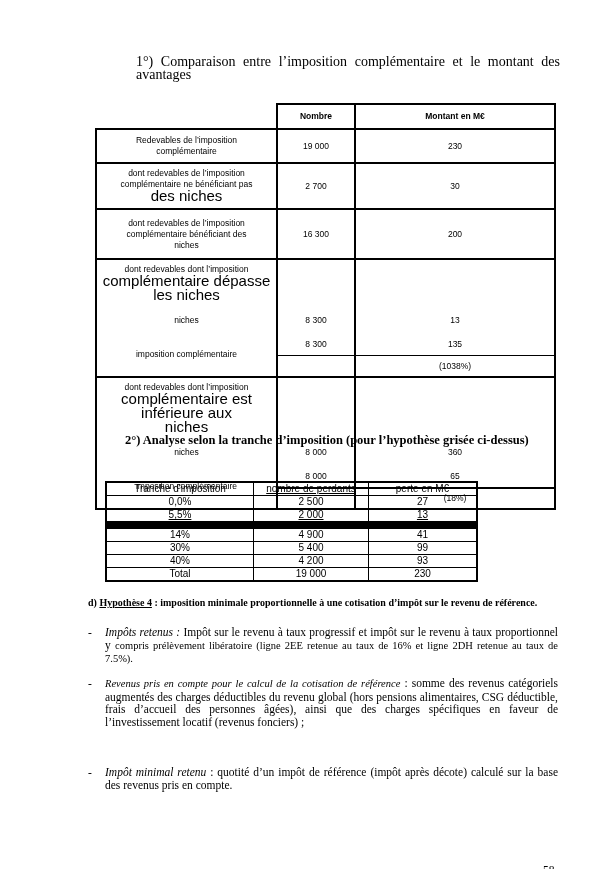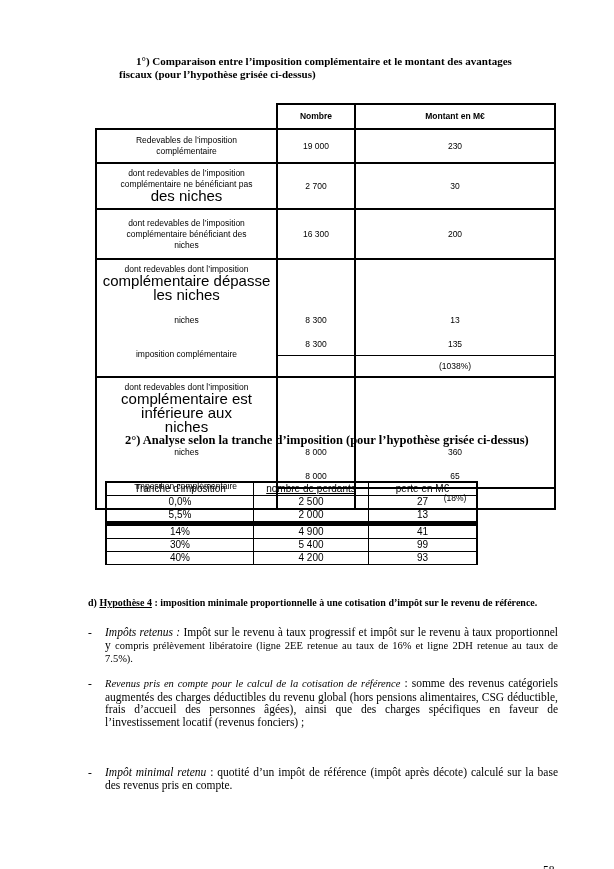--- a/index.html
+++ b/index.html
@@ -1,21 +1,21 @@
 <!DOCTYPE html>
 <html><head>
 <meta charset="utf-8">
 <style>
   html, body { margin:0; padding:0; background:#ffffff; }
   body { width:614px; height:869px; position:relative; overflow:hidden; color:#000; }
   .serif { font-family:"Liberation Serif", "DejaVu Serif", serif; }
   .sans { font-family:"Liberation Sans", "DejaVu Sans", sans-serif; }
   .abs { position:absolute; }
 
-  #h1 { left:136px; top:55px; width:424px; font-size:11px; font-weight:bold; line-height:13px; text-align:justify; }
+  #h1 { left:136px; top:55px; width:424px; font-size:14px; font-weight:normal; line-height:13px; text-align:justify; }
   #h1 .l2 { margin-left:-17px; display:block; }
 
   
   #t1 { left:95px; top:103px; border-collapse:collapse; font-size:8.5px; }
   #t1 td { padding:4px; text-align:center; vertical-align:middle; line-height:11px; }
   #t1 .c1 { width:171px; }
   #t1 .c2 { width:68px; }
   #t1 .c3 { width:190px; }
   #t1 .hdr td { height:15px; font-weight:bold; }
   #t1 .hdr .c1 { border:none; }
@@ -29,21 +29,21 @@
 
   #h2 { left:125px; top:433px; font-size:12.5px; font-weight:bold; }
 
   
   #t2 { left:105px; top:481px; border-collapse:collapse; font-size:10px; }
   #t2 td { padding:0; text-align:center; height:12px; line-height:12px; border-left:1px solid #000; border-right:1px solid #000; border-bottom:1px solid #000;margin-top:36px; }
   #t2 tr:first-child td { border-top:2px solid #000; }
   #t2 .w1 { width:146px; }
   #t2 .w2 { width:114px;text-decoration:underline; }
   #t2 .w3 { width:107px; }
-  #t2 .thick td { border-bottom:5px solid #000000; }
+  #t2 .thick td { border-bottom:8px solid #000000;text-decoration:underline; }
   #t2 .last td { border-bottom:2px solid #000; }
   #t2 td:first-child { border-left:2px solid #000; }
   #t2 td:last-child { border-right:2px solid #000; }
 
   #hyp { left:88px; top:597px; font-size:10px; font-weight:bold; }
   #hyp .u { text-decoration:underline; }
 
   .para { left:88px; width:470px; font-size:11.5px; line-height:12.5px; text-align:justify; }
   .para .dash { position:absolute; left:0; top:0; }
   .para .body { margin-left:17px; display:block; }
@@ -53,21 +53,20 @@
   #p2 { top:677px; }
   #p3 { top:766px; }
 
   #pageno { left:543px; top:864px; font-size:11.5px; }
 </style>
 </head>
 <body>
 
 <div id="h1" class="abs serif">
   <span>1°) Comparaison entre l’imposition complémentaire et le montant des avantages</span>
-  <span class="l2">fiscaux (pour l’hypothèse grisée ci-dessus)</span>
 </div>
 
 <table id="t1" class="abs sans">
   <tbody>
       <tr class="hdr">
     <td class="c1"></td>
     <td class="c2">Nombre</td>
     <td class="c3">Montant en M€</td>
   </tr>
 
@@ -176,20 +175,25 @@
   <tr>
     <td>30%</td>
     <td>5 400</td>
     <td>99</td>
   </tr>
   <tr>
     <td>40%</td>
     <td>4 200</td>
     <td>93</td>
   </tr>
+  <tr class="last">
+    <td>Total</td>
+    <td>19 000</td>
+    <td>230</td>
+  </tr>
 </tbody>
   </table>
 
 <div id="hyp" class="abs serif">
   <span>d) </span><span class="u">Hypothèse 4</span><span> : imposition minimale proportionnelle à une cotisation d’impôt sur le revenu de référence.</span>
 </div>
 
 <div id="p1" class="abs para serif">
   <span class="dash">-</span>
   <span class="body">

